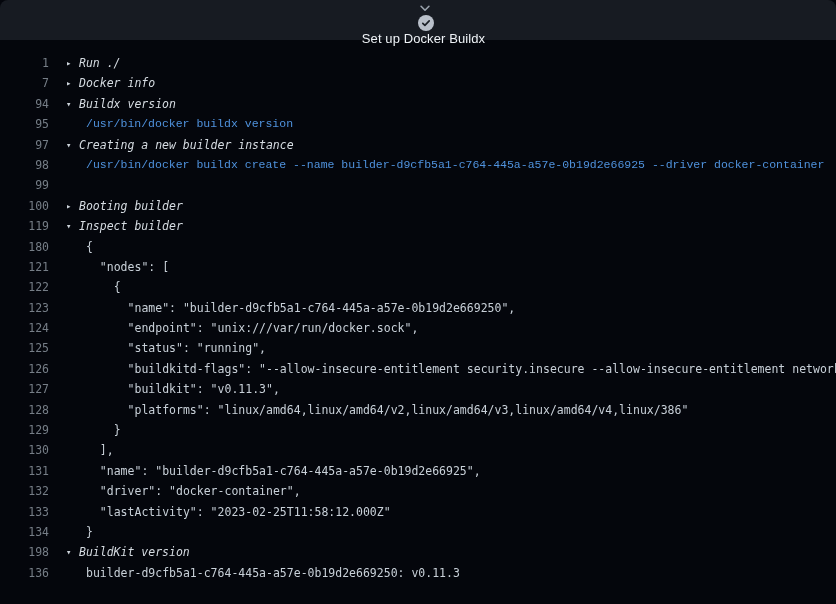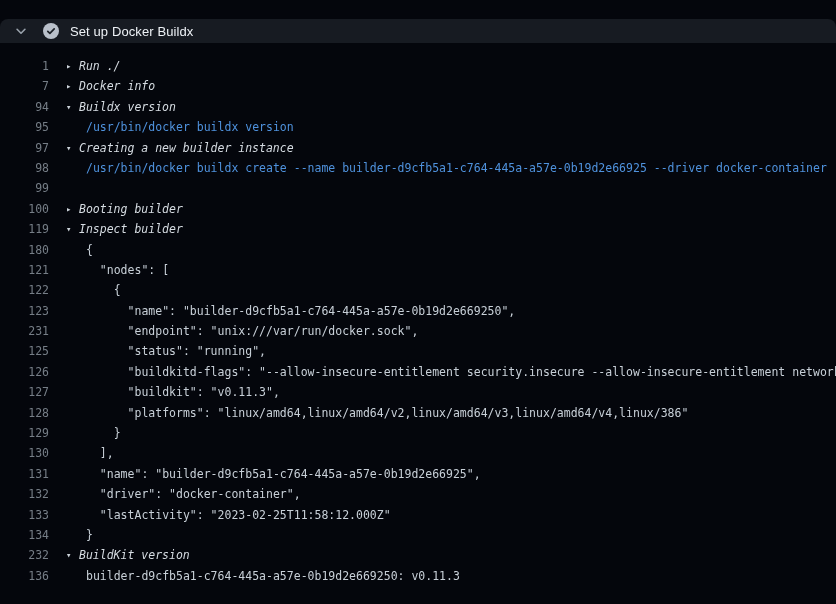--- a/index.html
+++ b/index.html
@@ -5,27 +5,28 @@
   html, body {
     margin: 0;
     padding: 0;
     width: 836px;
     height: 604px;
     background: #04060c;
     overflow: hidden;
     font-family: "Liberation Sans", sans-serif;
   }
   .step-header {
-    margin-top: 19px;
-    height: 24px;
+    margin-top: 0;
+    height: 40px;
     background: #171b22;
     border-radius: 8px 8px 0 0;
     display: flex;
     align-items: center;
     cursor: pointer;
+    flex-direction: column;
   }
   .chev-wrap {
     margin-left: 13px;
     width: 15px;
     height: 15px;
     display: flex;
     align-items: center;
     justify-content: center;
     flex: none;
   }
@@ -65,21 +66,21 @@
     flex: none;
     font-size: 9px;
     color: #ccd3da;
   }
   .text {
     color: #c8d0d8;
   }
   .row.group { cursor: pointer; }
   .row.group .text { color: #d6dce2; font-style: italic; }
   .row.cmd .text, .row.out .text { padding-left: 7px; }
-  .row.cmd .text { color: #4f92dd; }
+  .row.cmd .text { color: #4f92dd; font-family: Liberation Mono, monospace; }
 </style>
 </head>
 <body>
 
 <div class="step-header">
   <span class="chev-wrap">
     <svg width="14" height="14" viewBox="0 0 16 16">
       <path d="M3.5 6l4.5 4.5L12.5 6" stroke="#9aa3ad" stroke-width="1.8" fill="none" stroke-linecap="round" stroke-linejoin="round"></path>
     </svg>
   </span>
@@ -151,21 +152,21 @@
     <span class="gutter">122</span>
     <span class="arrow"></span>
     <span class="text">    {</span>
   </div>
     <div class="row out">
     <span class="gutter">123</span>
     <span class="arrow"></span>
     <span class="text">      "name": "builder-d9cfb5a1-c764-445a-a57e-0b19d2e669250",</span>
   </div>
     <div class="row out">
-    <span class="gutter">231</span>
+    <span class="gutter">124</span>
     <span class="arrow"></span>
     <span class="text">      "endpoint": "unix:///var/run/docker.sock",</span>
   </div>
     <div class="row out">
     <span class="gutter">125</span>
     <span class="arrow"></span>
     <span class="text">      "status": "running",</span>
   </div>
     <div class="row out">
     <span class="gutter">126</span>
@@ -206,21 +207,21 @@
     <span class="gutter">133</span>
     <span class="arrow"></span>
     <span class="text">  "lastActivity": "2023-02-25T11:58:12.000Z"</span>
   </div>
     <div class="row out">
     <span class="gutter">134</span>
     <span class="arrow"></span>
     <span class="text">}</span>
   </div>
     <div class="row group">
-    <span class="gutter">232</span>
+    <span class="gutter">198</span>
     <span class="arrow">▾</span>
     <span class="text">BuildKit version</span>
   </div>
     <div class="row out">
     <span class="gutter">136</span>
     <span class="arrow"></span>
     <span class="text">builder-d9cfb5a1-c764-445a-a57e-0b19d2e669250: v0.11.3</span>
   </div>
   </div>
 

